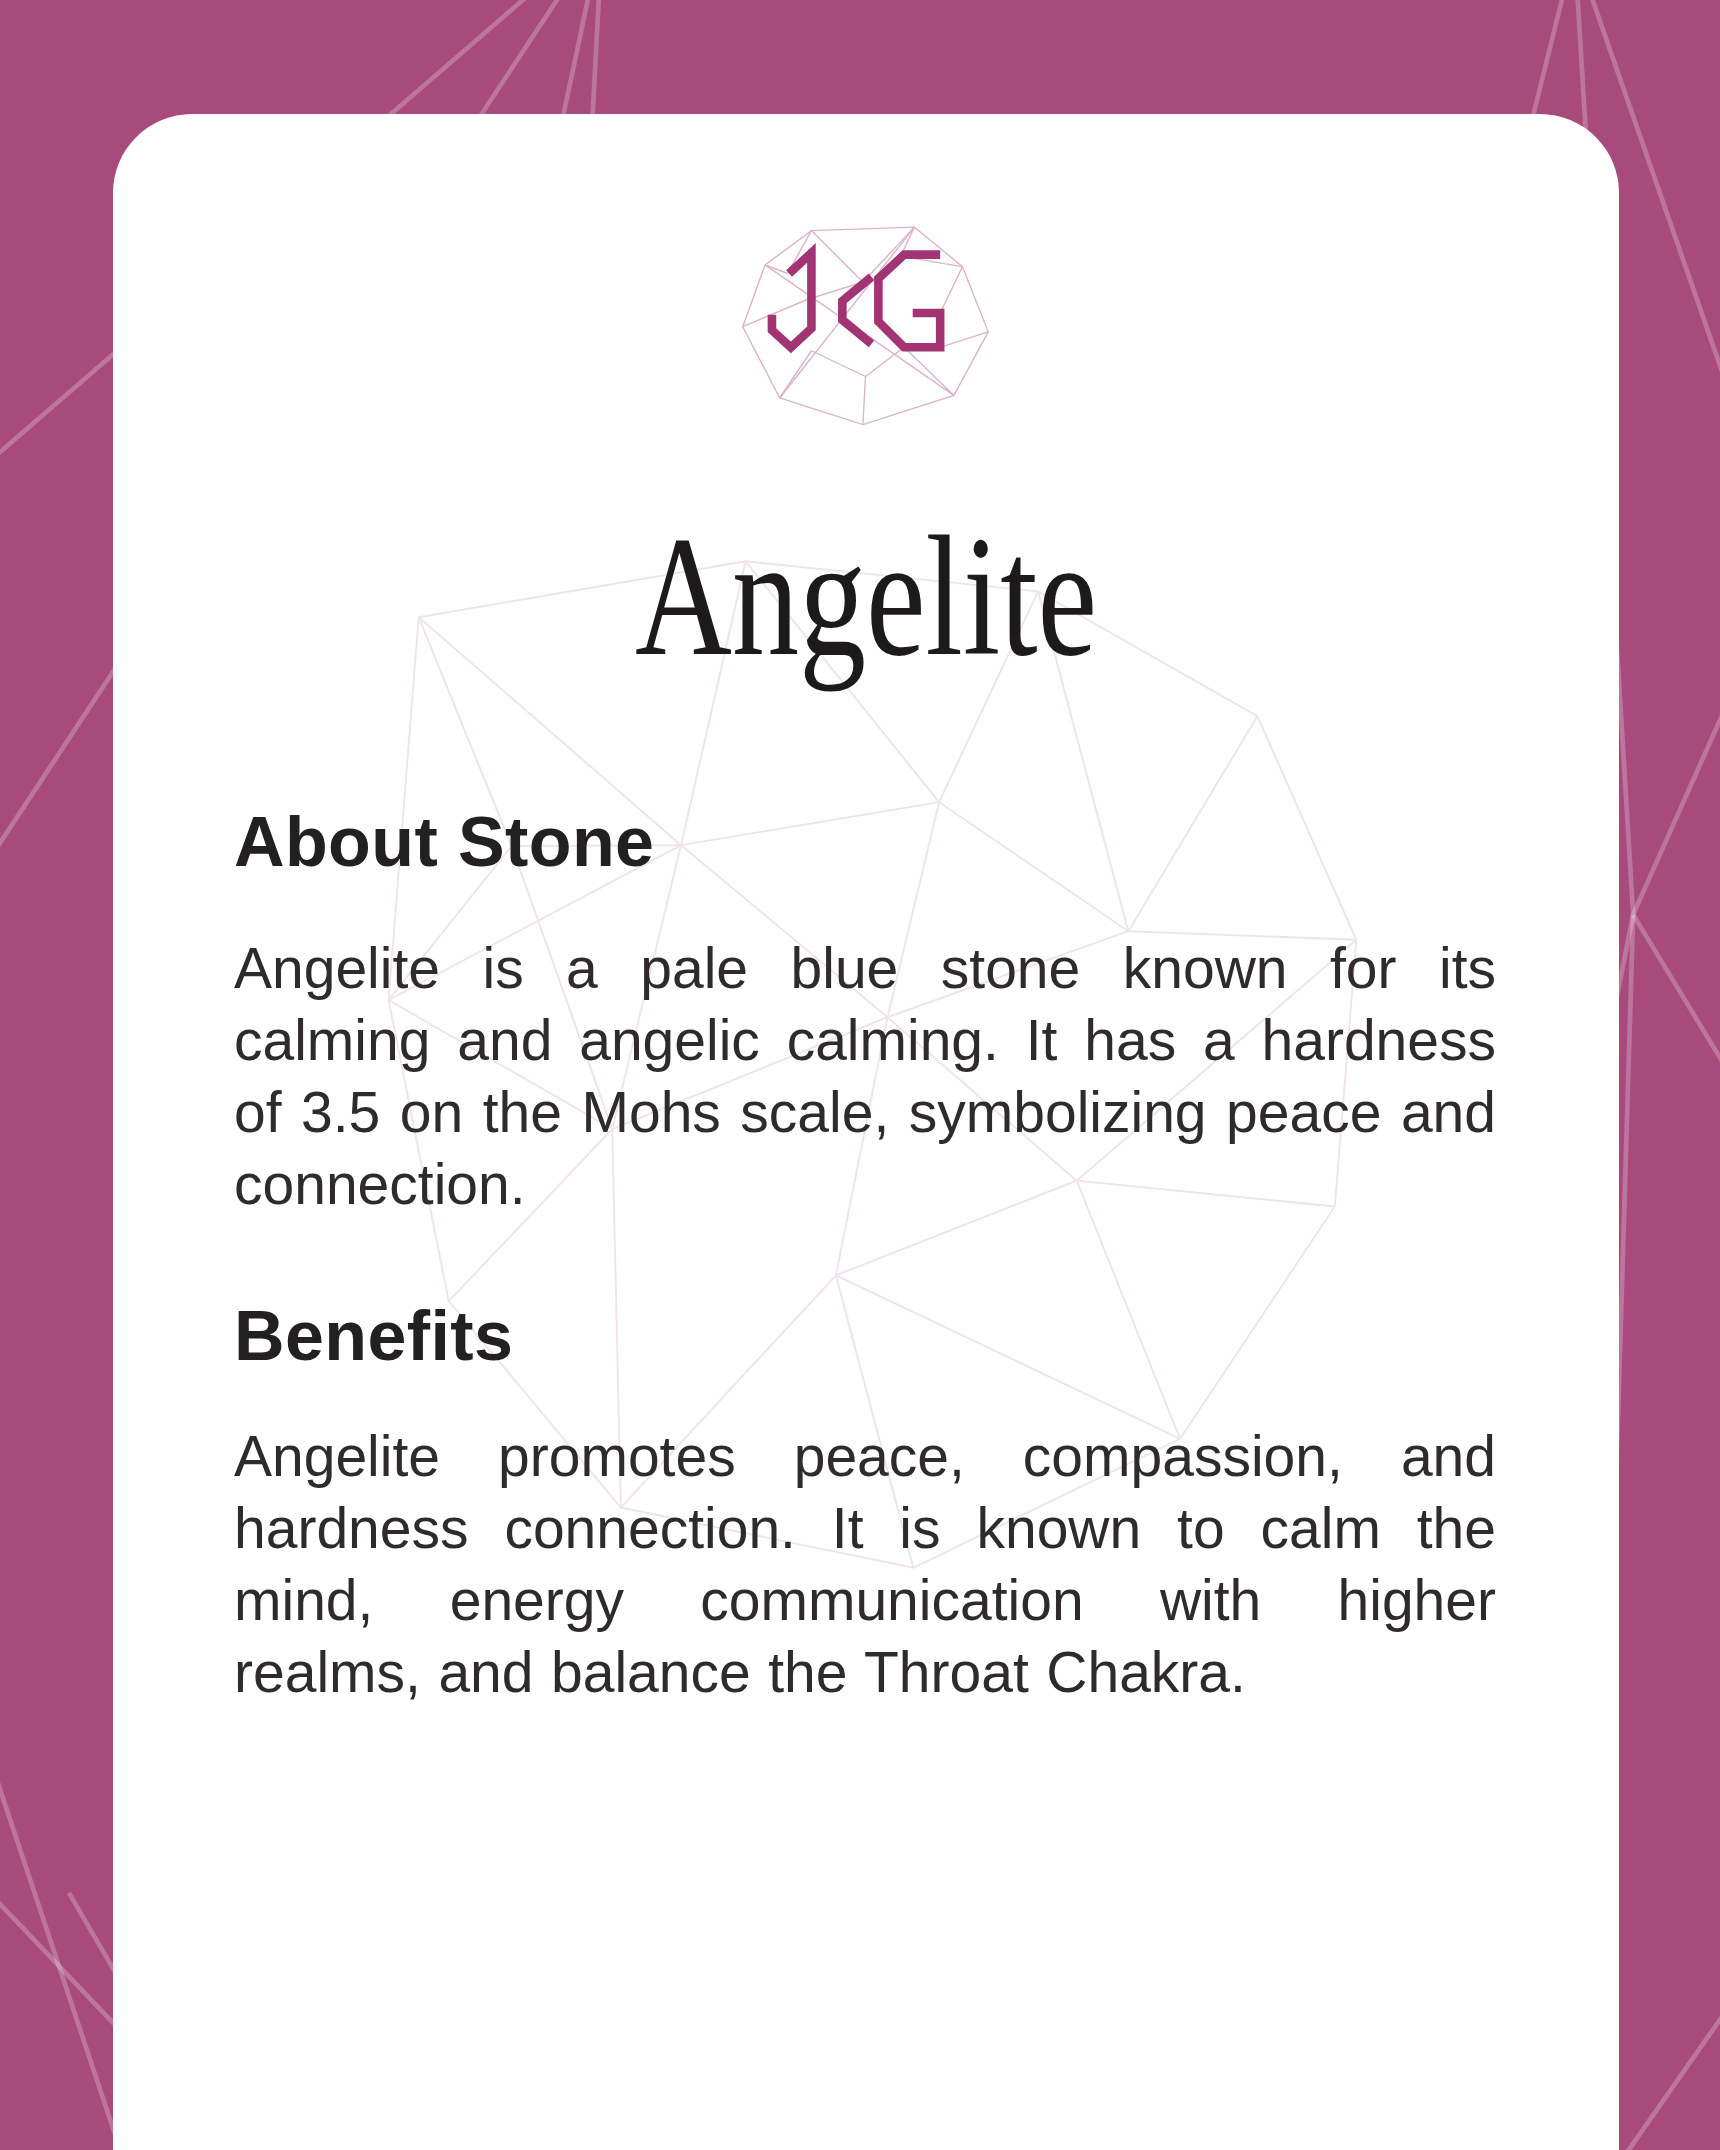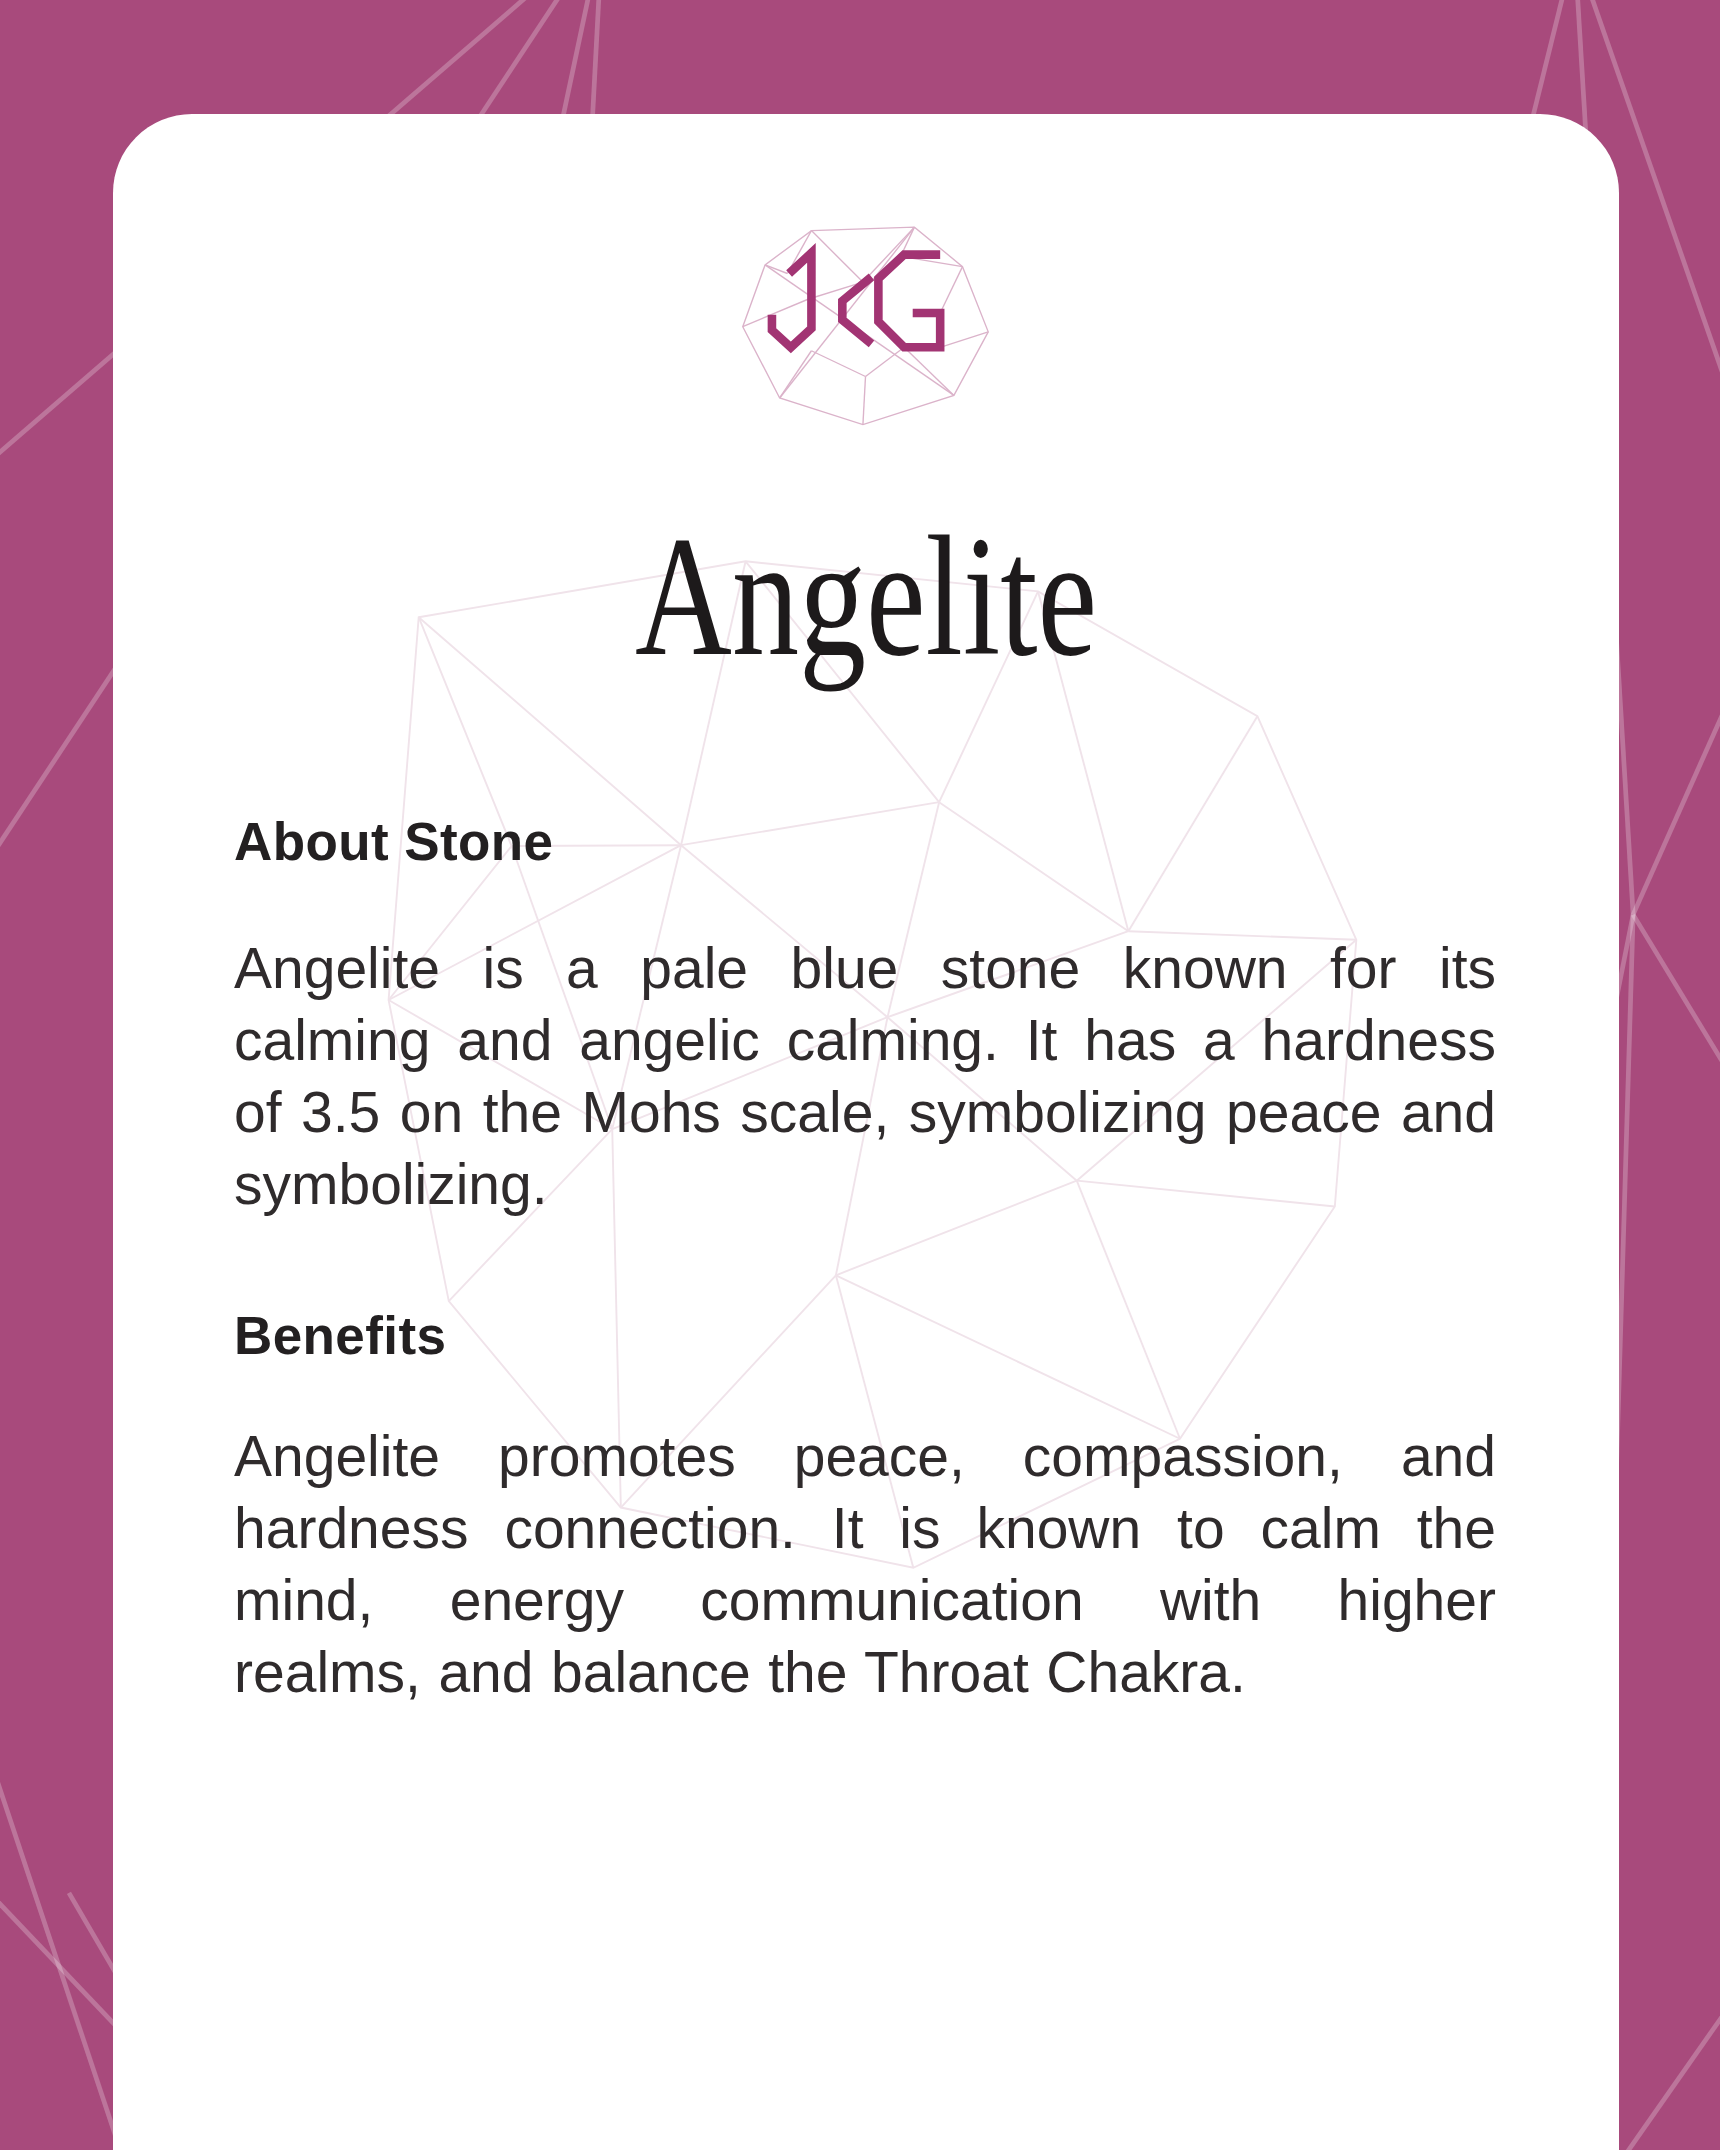--- a/index.html
+++ b/index.html
@@ -25,21 +25,21 @@
   .title{
     position:absolute;left:0;top:379px;width:1506px;height:206px;
     display:flex;align-items:center;justify-content:center;
     font-family:"Liberation Serif",serif;
     font-size:172px;font-weight:400;color:#1d1a1b;
     transform:scaleX(0.78);transform-origin:50% 50%;
     letter-spacing:0px;white-space:nowrap;
   }
   .content{position:absolute;left:121px;width:1262px;}
   .section-heading{
-    font-size:53px;font-weight:700;color:#232021;
+    font-size:70px;font-weight:700;color:#232021;
     line-height:60px;letter-spacing:0.4px;
   }
   .para{font-size:57px;color:#2f2b2c;line-height:72px;margin-top:32px;}
   .para .line{
     text-align:justify;text-align-last:justify;
     width:100%;height:72px;overflow:hidden;white-space:normal;
     word-spacing:1.7px;
   }
   .para .line.last{text-align-last:left;}
   #about-heading{top:698px;}
@@ -146,21 +146,21 @@
       </svg>
     </div>
 
     <div class="title">Angelite</div>
 
     <div class="content section-heading" id="about-heading">About Stone</div>
     <div class="content para" id="about-para">
       <div class="line">Angelite is a pale blue stone known for its</div>
       <div class="line">calming and angelic calming. It has a hardness</div>
       <div class="line">of 3.5 on the Mohs scale, symbolizing peace and</div>
-      <div class="line last">symbolizing.</div>
+      <div class="line last">connection.</div>
     </div>
 
     <div class="content section-heading" id="benefits-heading">Benefits</div>
     <div class="content para" id="benefits-para">
       <div class="line">Angelite promotes peace, compassion, and</div>
       <div class="line">hardness connection. It is known to calm the</div>
       <div class="line">mind, energy communication with higher</div>
       <div class="line last">realms, and balance the Throat Chakra.</div>
     </div>
 

